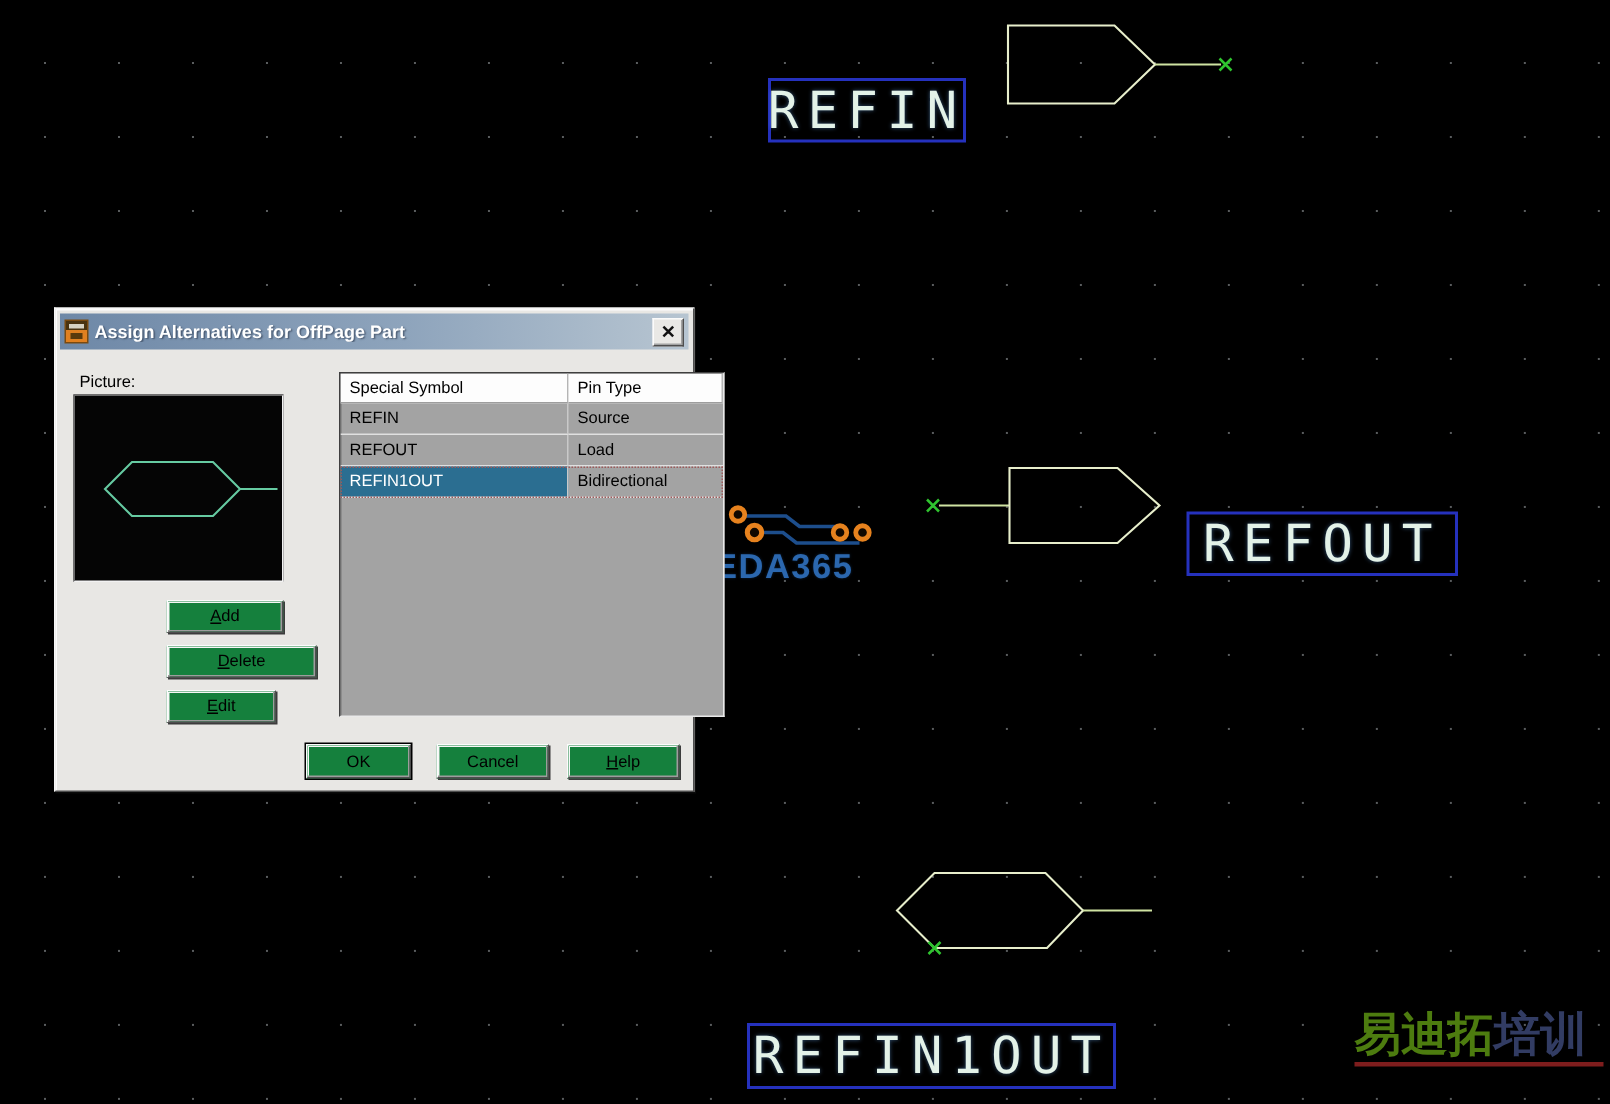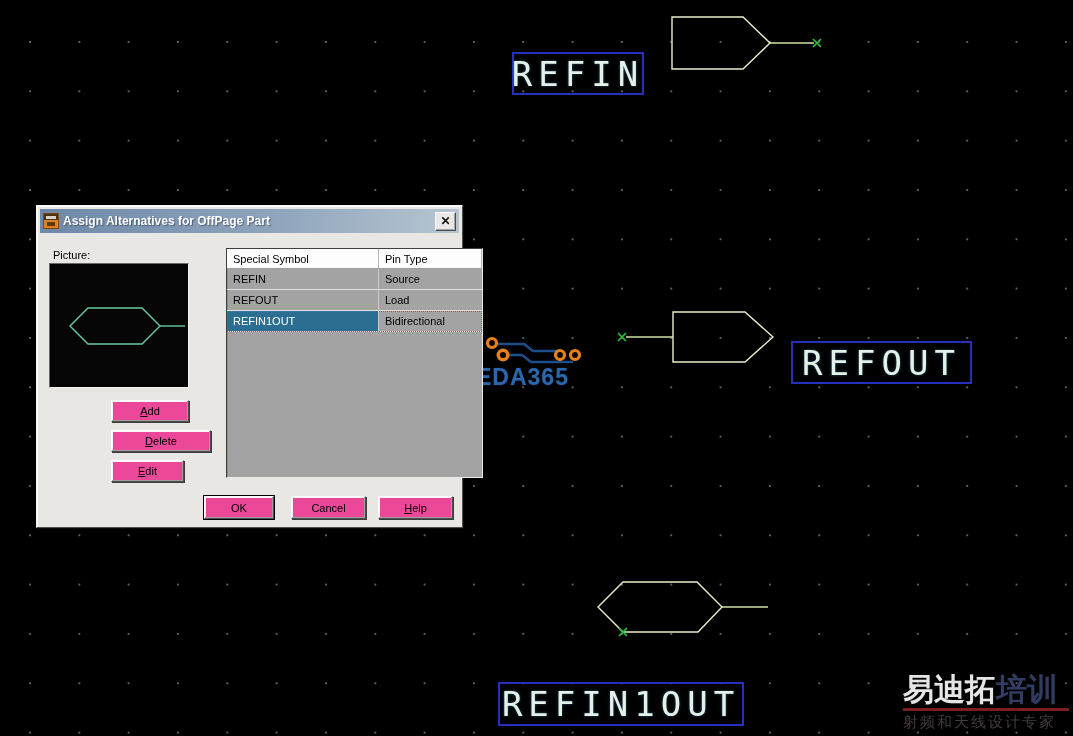--- a/index.html
+++ b/index.html
@@ -26,21 +26,21 @@
   #lbl-refin1out{left:498px;top:682px;width:246px;height:44px;font-size:34px;}
   
   #eda-logo{position:absolute;left:476px;top:334px;width:126px;height:62px;z-index:2;}
   #eda-logo .eda-text{
     position:absolute;left:0;top:30px;font-weight:bold;font-size:23px;
     color:#2b67ae;letter-spacing:1px;text-shadow:0 0 2px #0c2440;
   }
   
   #train-wm{position:absolute;left:903px;top:673px;width:170px;z-index:3;}
   #train-wm .l1{font-weight:bold;font-size:31px;line-height:34px;white-space:nowrap;font-family:sans-serif;}
-  #train-wm .l1 .red{color:#e5e5e5;}
+  #train-wm .l1 .red{color:#4d7c0f;}
   #train-wm .l1 .blue{color:#323c63;}
   #train-wm .rule{height:3px;background:#7e1d1d;width:166px;margin-top:1px;}
   #train-wm .l2{font-size:15px;letter-spacing:2px;color:#443c3c;margin-top:2px;white-space:nowrap;font-family:sans-serif;}
   
   #dlg{
     position:absolute;left:36px;top:205px;width:425px;height:321px;z-index:5;
     background:#e8e7e4;
     border:1px solid;border-color:#f7f7f7 #4e4e4e #4e4e4e #f7f7f7;
     box-shadow:1px 1px 0 #0a0a0a,inset 1px 1px 0 #fcfcfc;
     font-size:11px;color:#000;
@@ -69,21 +69,21 @@
     display:flex;align-items:center;justify-content:center;
     font-size:12px;font-weight:bold;color:#111;box-sizing:border-box;cursor:default;
   }
   #pic-label{position:absolute;left:16px;top:43px;}
   #pic-box{
     position:absolute;left:12px;top:57px;width:140px;height:125px;
     background:#050505;
     border:1px solid;border-color:#6a6a6a #f2f2f2 #f2f2f2 #6a6a6a;box-sizing:border-box;
   }
   .w-btn{
-    position:absolute;background:#ec4899;
+    position:absolute;background:#15803d;
     border:1px solid;border-color:#fcfcfc #4e4e4e #4e4e4e #fcfcfc;
     box-shadow:inset -1px -1px 0 #9d9d9d,inset 1px 1px 0 #f6f6f6,1px 1px 0 #3c3c3c;
     display:flex;align-items:center;justify-content:center;
     font-size:11px;color:#000;box-sizing:border-box;cursor:default;
   }
   .mn{display:block;}
   .mn::first-letter{text-decoration:underline;}
   #btn-add{left:74px;top:194px;width:78px;height:22px;}
   #btn-delete{left:74px;top:224px;width:100px;height:22px;}
   #btn-edit{left:74px;top:254px;width:73px;height:22px;}
@@ -146,21 +146,20 @@
     <circle cx="27" cy="21" r="4.8" fill="#100800" stroke="#e6821e" stroke-width="3.4"></circle>
     <circle cx="84" cy="21" r="4.5" fill="#100800" stroke="#e6821e" stroke-width="3.2"></circle>
     <circle cx="99" cy="21" r="4.5" fill="#100800" stroke="#e6821e" stroke-width="3.2"></circle>
   </svg>
   <div class="eda-text">EDA365</div>
 </div>
 
 <div id="train-wm">
   <div class="l1"><span class="red">易迪拓</span><span class="blue">培训</span></div>
   <div class="rule"></div>
-  <div class="l2">射频和天线设计专家</div>
 </div>
 
 <div id="dlg">
 
   <div id="dlg-titlebar">
     <div id="dlg-icon"></div>
     <div id="dlg-title">Assign Alternatives for OffPage Part</div>
     <div id="close-btn">
       <span>✕</span>
     </div>

